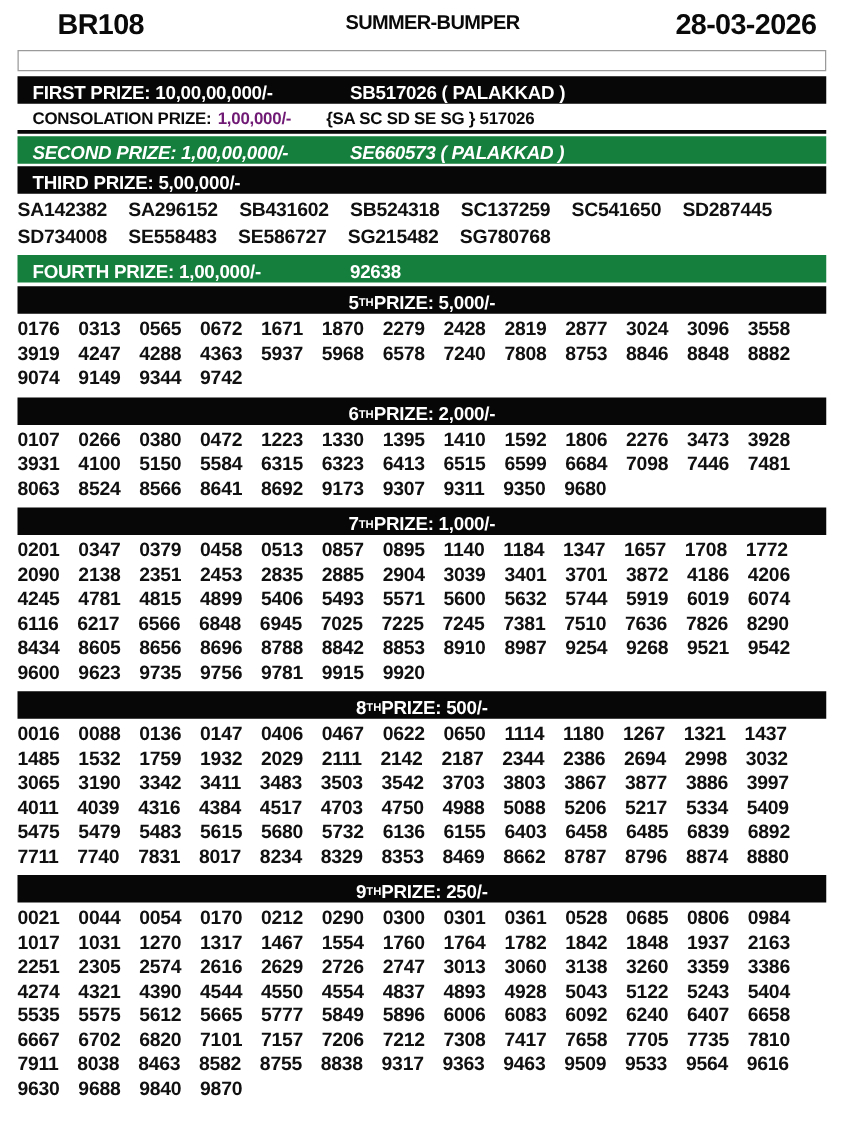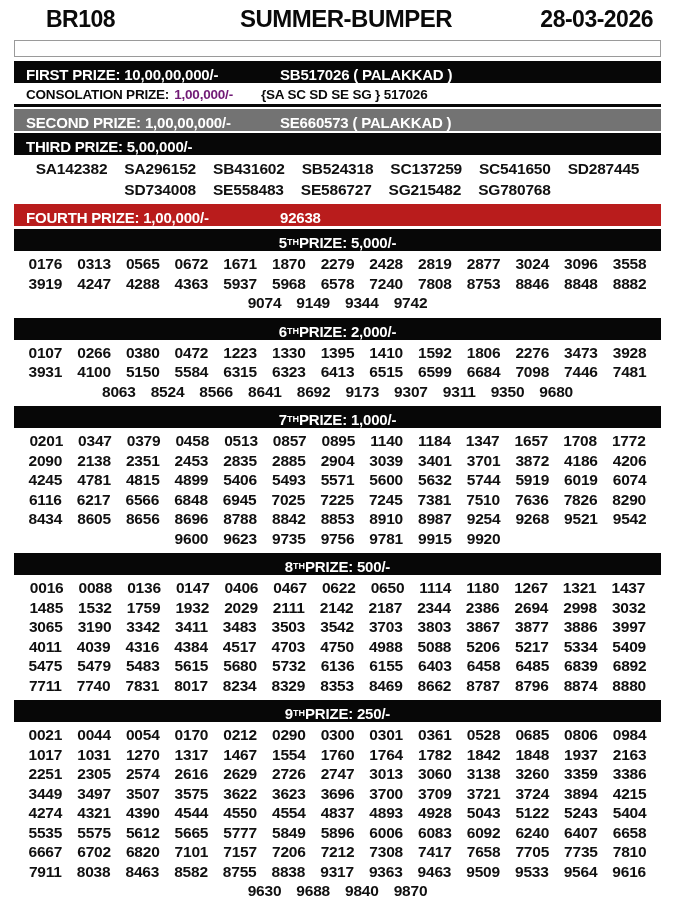--- a/index.html
+++ b/index.html
@@ -11,21 +11,21 @@
   }
   .page { padding:0 14px; }
 
   
   .hdr {
     position:relative; height:38px;
     display:flex; align-items:center;
   }
   .hdr .code  { margin-left:32px; font-size:23px; font-weight:bold; letter-spacing:-0.5px; }
   .hdr .title { position:absolute; left:17px; right:0; text-align:center;
-                font-size:24px; font-weight:bold; letter-spacing:-0.5px; }
+                font-size:16px; font-weight:bold; letter-spacing:-0.5px; }
   .hdr .date  { margin-left:auto; margin-right:8px; font-size:23px; font-weight:bold; letter-spacing:-0.5px; }
 
   .blank-strip {
     height:17px; border:1px solid #9a9a9a; background:#fff; margin:2px 0 4px 0;
   }
 
   
   .bar {
     background:#070707; color:#ffffff;
     height:22px; display:flex; align-items:flex-end;
@@ -44,21 +44,21 @@
     white-space:nowrap;
   }
   .consol .amount { margin:0 6px 0 5px; }
   .consol .series { margin-left:22px; }
 
   .rule  { height:3px; background:#070707; margin:1px 0 2px 0; }
 
   
   .numbers { padding:1px 0 2px 0; }
   .numrow {
-    display:flex; justify-content:center;
+    display:flex; 
     gap:15px; line-height:19.5px;
     font-size:15.5px; font-weight:bold; letter-spacing:-0.2px;
     color:#101010;
   }
   .numbers.alnum .numrow { gap:17px; line-height:21px; font-size:15.5px; }
   .tier { margin-top:2px; }
   .tier .bar { margin:3px 0 2px 0; }
 </style>
 </head>
 <body>
@@ -78,21 +78,21 @@
     <span class="bar-winner">SB517026 ( PALAKKAD )</span>
   </div>
 
   <div class="consol">
     <span>CONSOLATION PRIZE:</span>
     <span class="amount" style="color: #701a75;">1,00,000/-</span>
     <span class="series">{SA SC SD SE SG } 517026</span>
   </div>
   <div class="rule" style="background: rgb(7, 7, 7);"></div>
 
-  <div class="bar" style="background: #737373;">
+  <div class="bar" style="background: #15803d; font-style: italic;">
     <span class="bar-label">SECOND PRIZE: 1,00,00,000/-</span>
     <span class="bar-winner">SE660573 ( PALAKKAD )</span>
   </div>
 
   <div class="bar" style="background: rgb(7, 7, 7);">
     <span class="bar-label">THIRD PRIZE: 5,00,000/-</span>
   </div>
   <div class="numbers alnum">
       <div class="numrow">
         <span>SA142382</span>
@@ -105,21 +105,21 @@
       </div>
       <div class="numrow">
         <span>SD734008</span>
         <span>SE558483</span>
         <span>SE586727</span>
         <span>SG215482</span>
         <span>SG780768</span>
       </div>
     </div>
 
-  <div class="bar" style="background: #b91c1c;">
+  <div class="bar" style="background: #15803d;">
     <span class="bar-label">FOURTH PRIZE: 1,00,000/-</span>
     <span class="bar-winner">92638</span>
   </div>
 
   <div class="tier">
     <div class="bar center" style="background: rgb(7, 7, 7);">
       <span>5</span>
         <span class="sup">TH</span>
         <span> PRIZE: 5,000/-</span>
     </div>
@@ -455,35 +455,20 @@
           <span>2726</span>
           <span>2747</span>
           <span>3013</span>
           <span>3060</span>
           <span>3138</span>
           <span>3260</span>
           <span>3359</span>
           <span>3386</span>
         </div>
         <div class="numrow">
-          <span>3449</span>
-          <span>3497</span>
-          <span>3507</span>
-          <span>3575</span>
-          <span>3622</span>
-          <span>3623</span>
-          <span>3696</span>
-          <span>3700</span>
-          <span>3709</span>
-          <span>3721</span>
-          <span>3724</span>
-          <span>3894</span>
-          <span>4215</span>
-        </div>
-        <div class="numrow">
           <span>4274</span>
           <span>4321</span>
           <span>4390</span>
           <span>4544</span>
           <span>4550</span>
           <span>4554</span>
           <span>4837</span>
           <span>4893</span>
           <span>4928</span>
           <span>5043</span>

